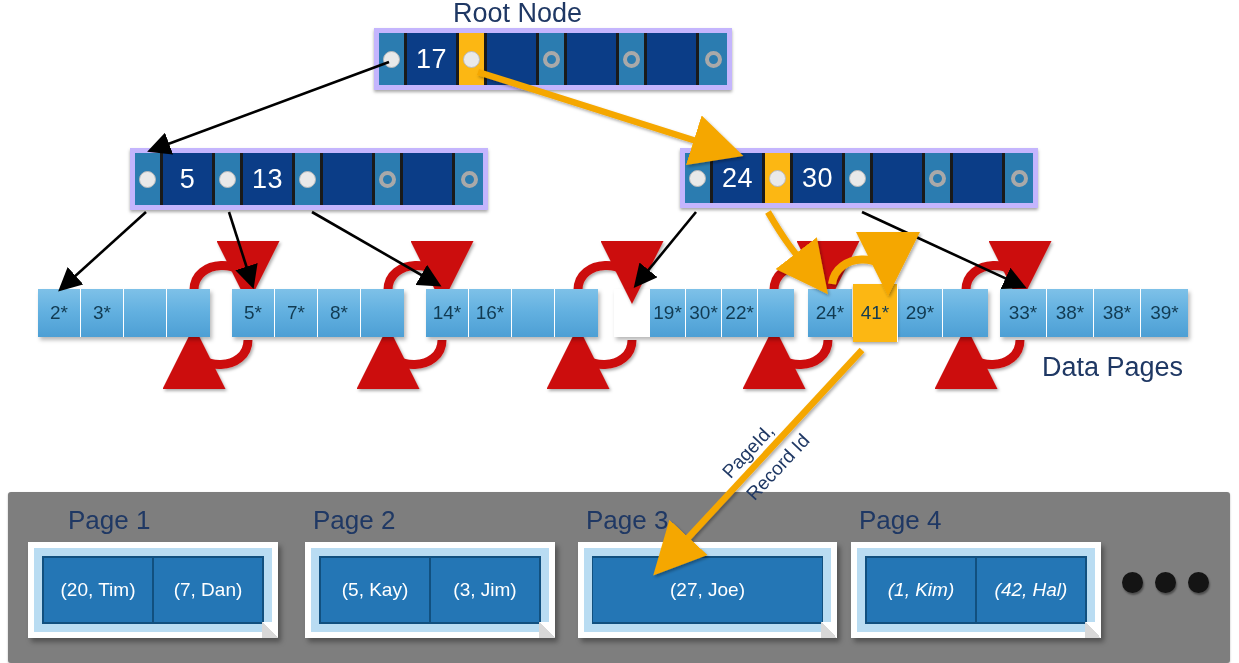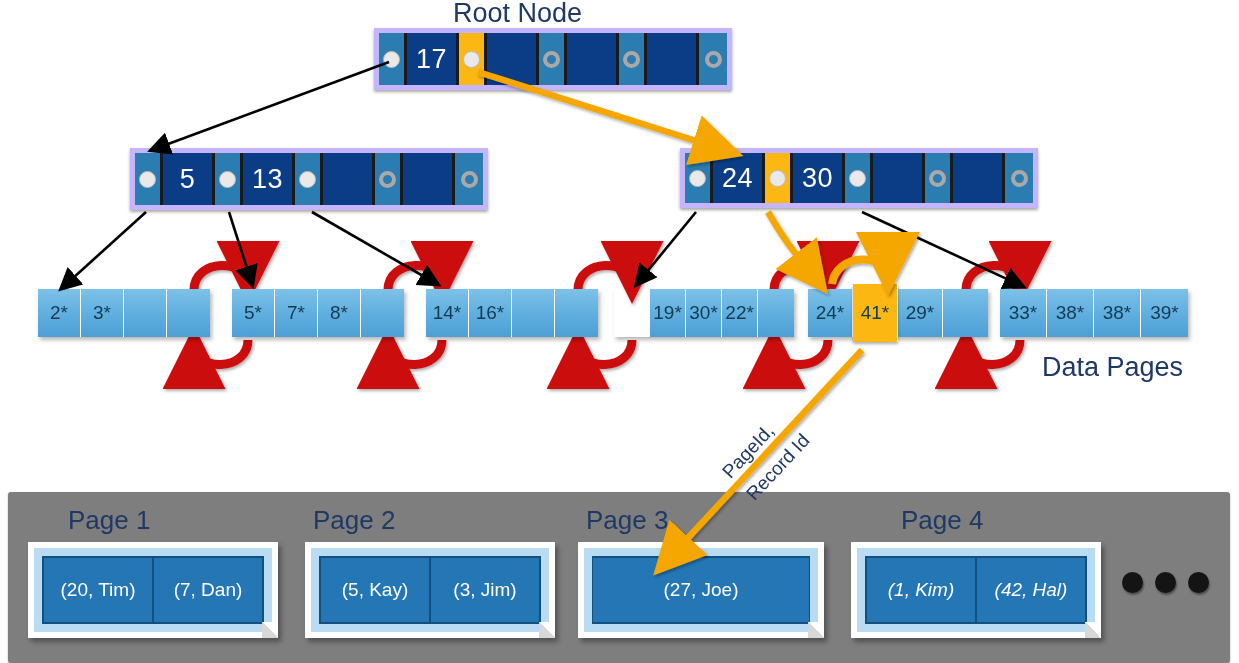--- a/index.html
+++ b/index.html
@@ -362,31 +362,31 @@
           <div class="card-inner">
             <div class="recrow">
               <div class="rec">(5, Kay)</div>
               <div class="rec">(3, Jim)</div>
             </div>
           </div>
         </div>
         <div class="fold"></div>
       </div>
       <div class="page-title" style="left: 586px; top: 505px;">Page 3</div>
-      <div class="pagecard" style="left: 578px; width: 246px;">
+      <div class="pagecard" style="left: 578px; width: 246px; padding-left: 13px;">
         <div class="card-outer">
           <div class="card-inner">
             <div class="recrow">
               <div class="rec">(27, Joe)</div>
             </div>
           </div>
         </div>
         <div class="fold"></div>
       </div>
-      <div class="page-title" style="left: 901px; top: 505px;">Page 4</div>
+      <div class="page-title" style="left: 859px; top: 505px;">Page 4</div>
       <div class="pagecard" style="left: 851px; width: 250px; font-style: italic;">
         <div class="card-outer">
           <div class="card-inner">
             <div class="recrow">
               <div class="rec">(1, Kim)</div>
               <div class="rec">(42, Hal)</div>
             </div>
           </div>
         </div>
         <div class="fold"></div>

